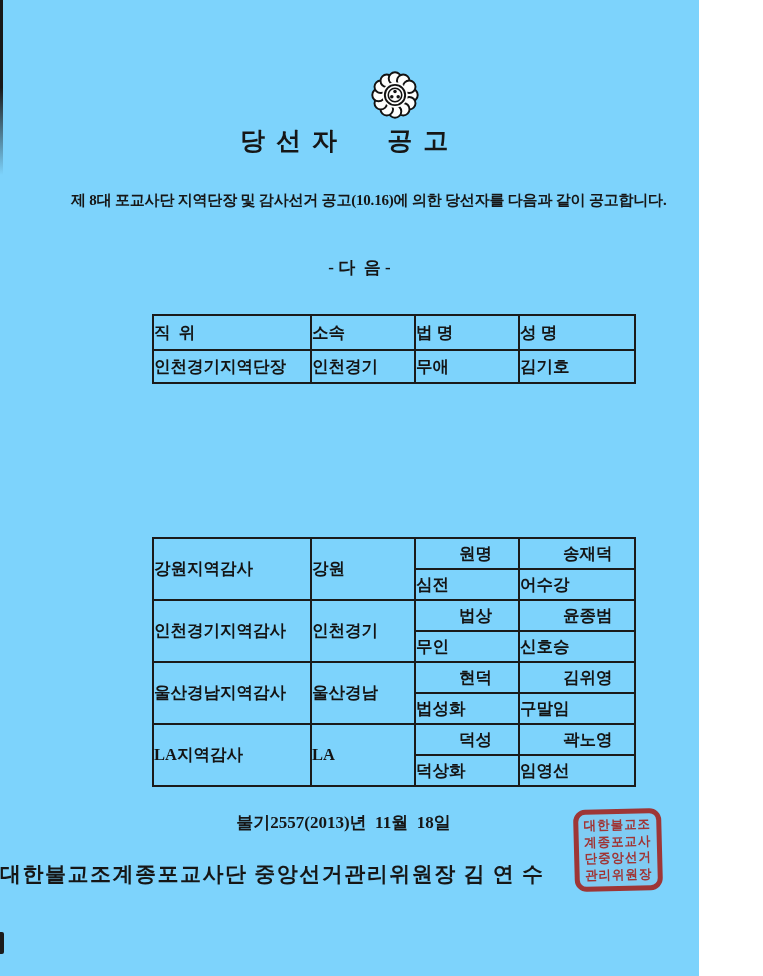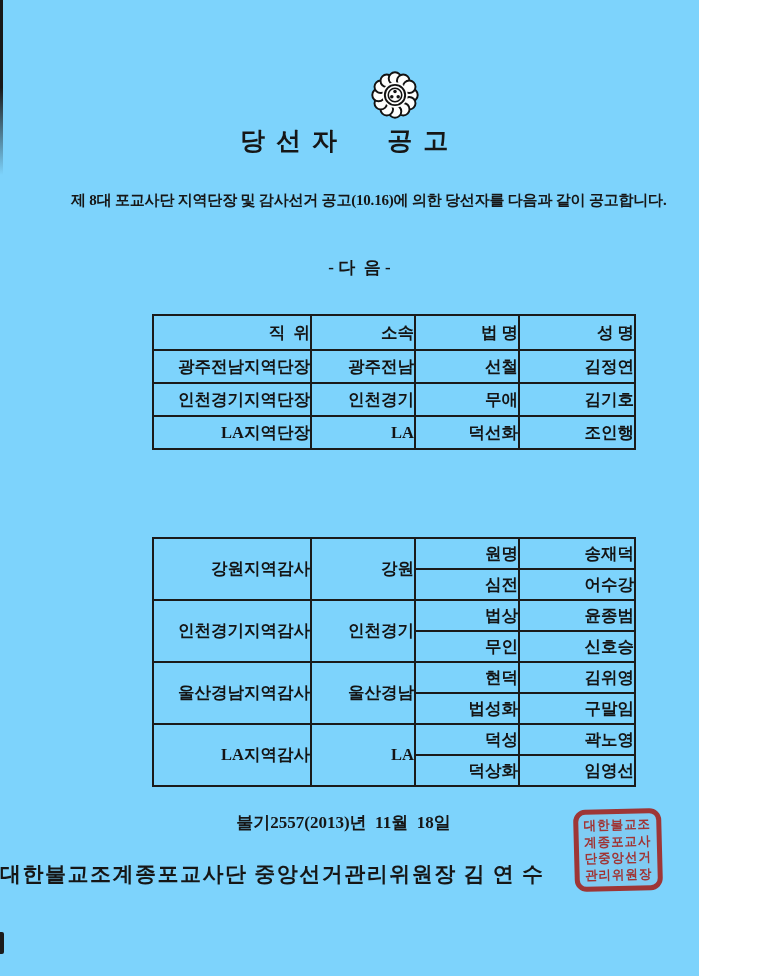--- a/index.html
+++ b/index.html
@@ -27,21 +27,21 @@
     text-indent:14px;letter-spacing:-0.2px;}
 
   .following{position:absolute;top:256px;left:0;width:100%;
     text-align:center;font-size:17px;font-weight:bold;white-space:pre;
     transform:translateX(10px);}
 
   table.doc-table{position:absolute;left:152px;width:482px;
     border-collapse:collapse;table-layout:fixed;
     font-size:16.5px;font-weight:bold;color:#141414;}
   table.doc-table td,table.doc-table th{
-    border:2px solid #1a1a1a;text-align:right;vertical-align:middle;
+    border:2px solid #1a1a1a;text-align:left;vertical-align:middle;
     padding:0;font-weight:bold;overflow:hidden;}
   table.doc-table th{white-space:pre;}
   #table-leaders{top:314px;}
   #table-leaders th{height:33px;}
   #table-leaders td{height:31px;}
   #table-auditors{top:537px;}
   #table-auditors td{height:29px;}
   #table-auditors td.sub-top{border-bottom:1.5px solid #1a1a1a;padding-left:43px;}
 
   .date-line{position:absolute;top:811px;left:0;width:100%;
@@ -106,36 +106,24 @@
         <col style="width:116px">
       </colgroup>
     <tbody>
         <tr>
       <th>직  위</th>
       <th>소속</th>
       <th>법 명</th>
       <th>성 명</th>
     </tr>
     <tr>
-      <td>광주전남지역단장</td>
-      <td>광주전남</td>
-      <td>선철</td>
-      <td>김정연</td>
-    </tr>
-    <tr>
       <td>인천경기지역단장</td>
       <td>인천경기</td>
       <td>무애</td>
       <td>김기호</td>
-    </tr>
-    <tr>
-      <td>LA지역단장</td>
-      <td>LA</td>
-      <td>덕선화</td>
-      <td>조인행</td>
     </tr>
   </tbody>
     </table>
 
   <table class="doc-table" id="table-auditors">
     <colgroup>
         <col style="width:158px">
         <col style="width:104px">
         <col style="width:104px">
         <col style="width:116px">

